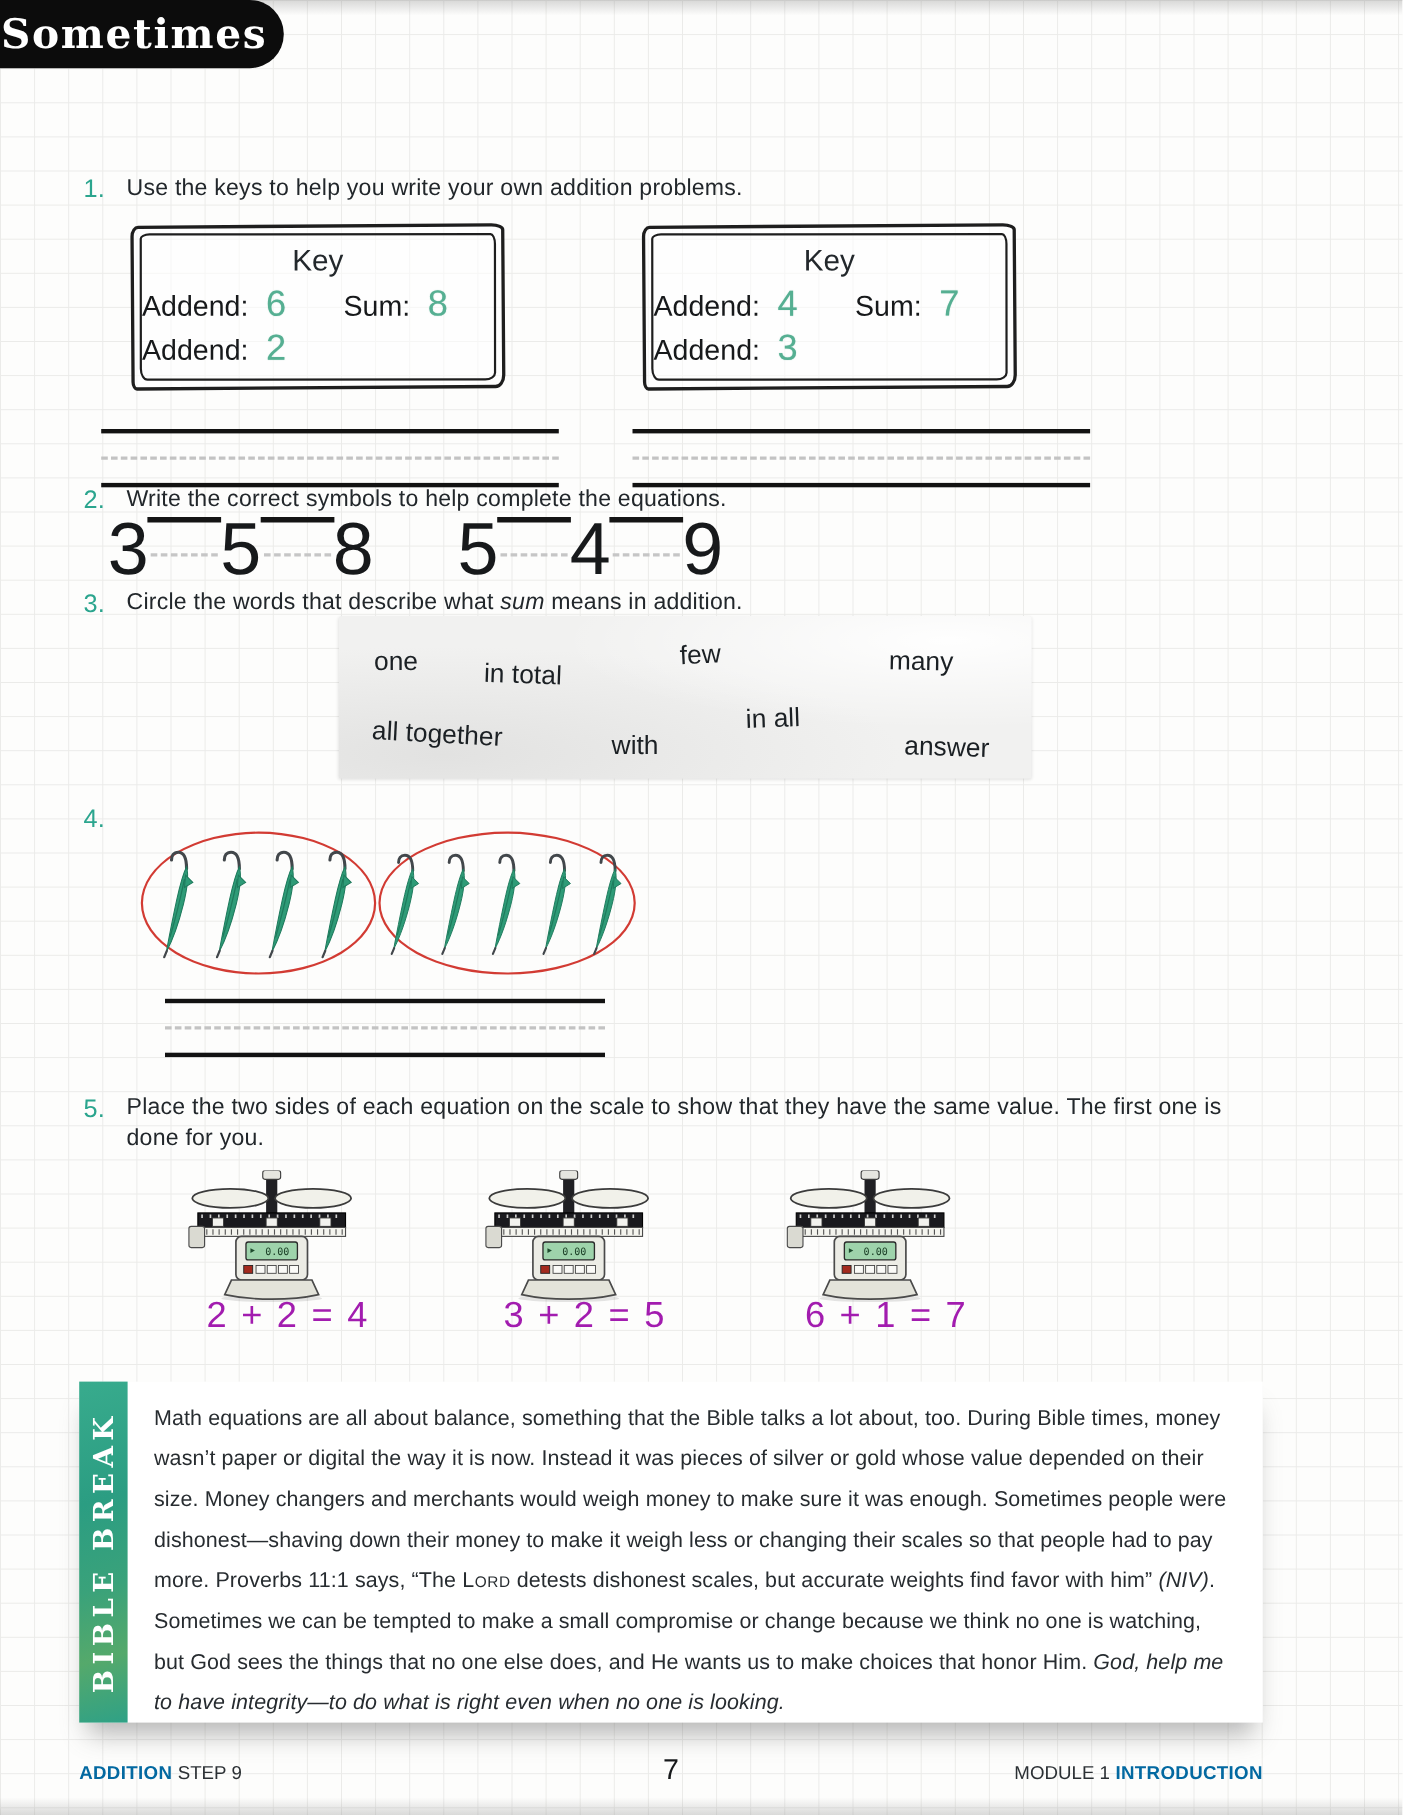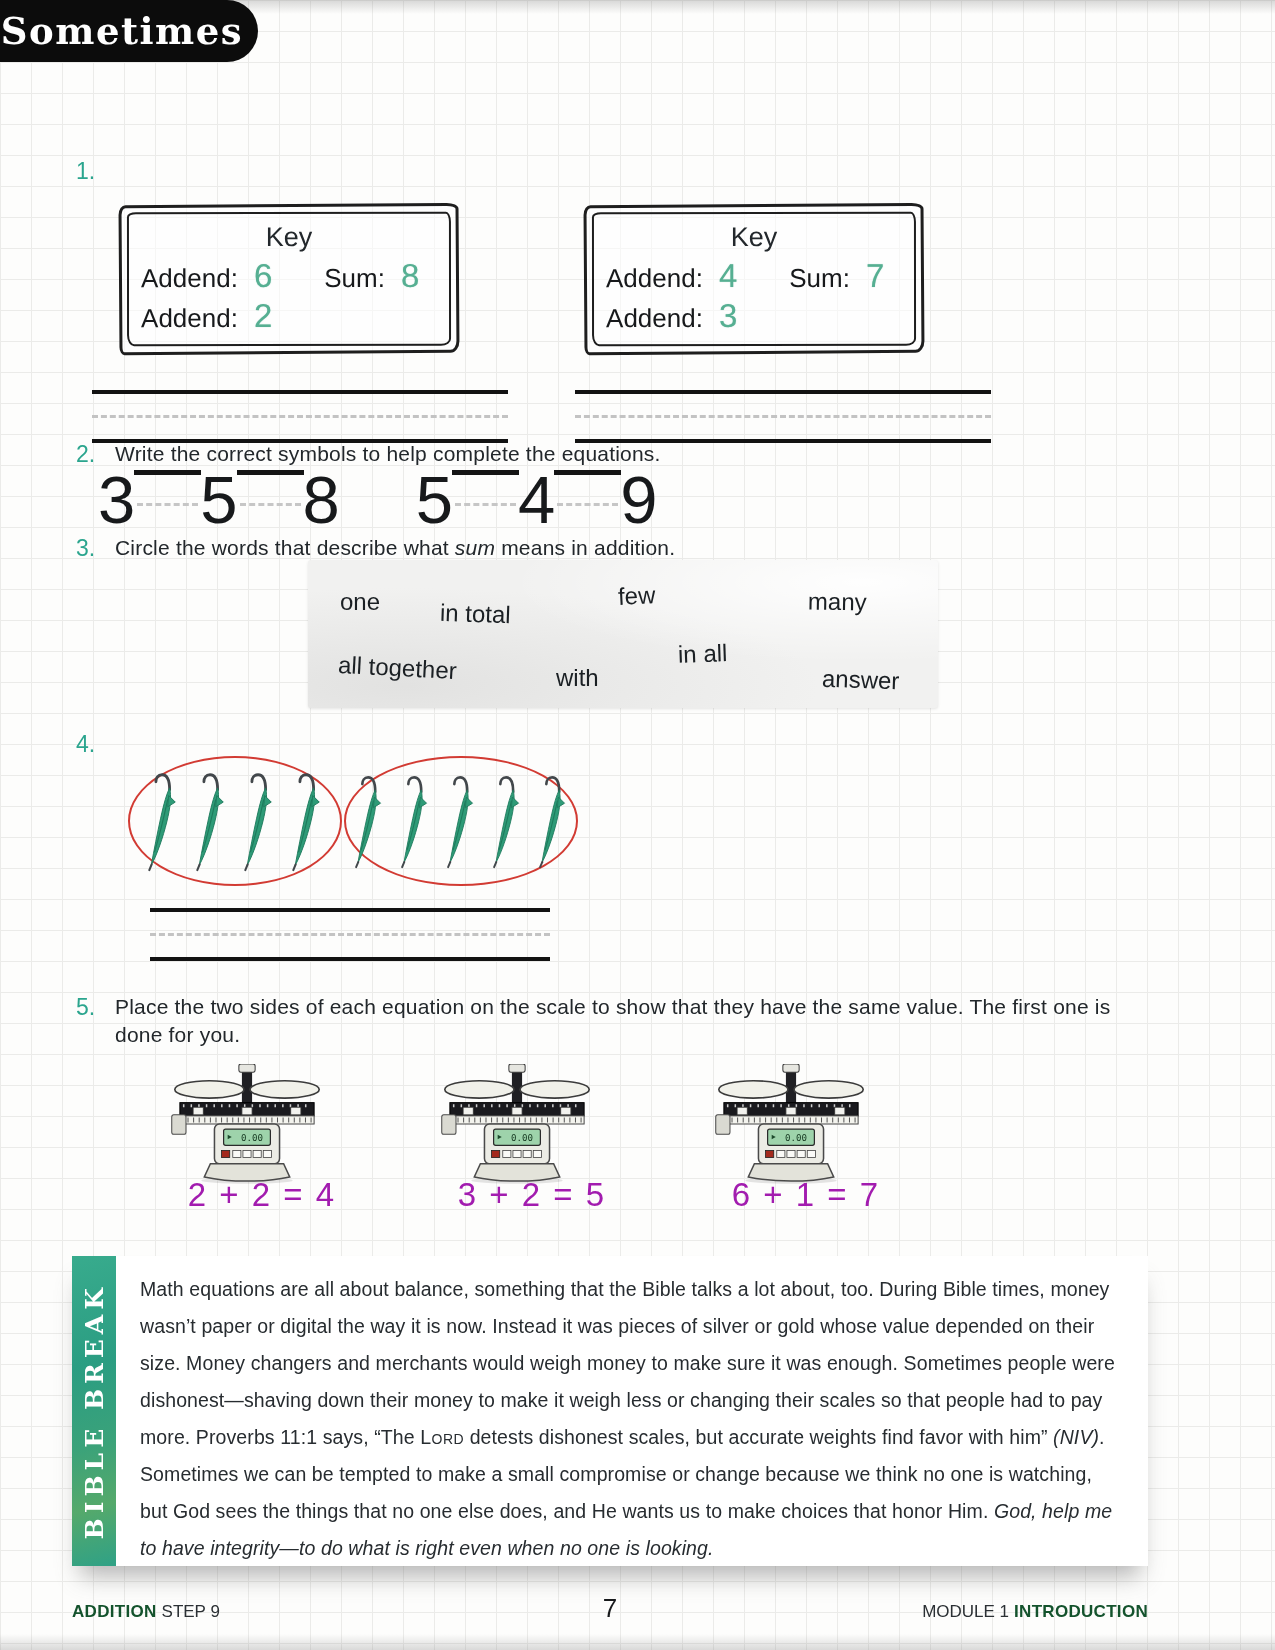--- a/index.html
+++ b/index.html
@@ -44,21 +44,21 @@
     border:3px solid #1e1e1e; border-radius:7px 12px 9px 5px / 10px 6px 12px 8px;
     padding:5px; transform:rotate(-.4deg); background:rgba(255,255,255,.55);
   }
   .key-box-inner {
     width:100%; height:100%;
     border:2px solid #1e1e1e; border-radius:9px 5px 10px 7px / 5px 10px 7px 11px;
     transform:rotate(.35deg);
     padding-top:8px;
   }
   .key-title { text-align:center; font-size:27px; margin-bottom:4px; }
-  .key-row { display:flex; align-items:baseline; font-size:26px; margin-top:2px;margin-left:12px; }
+  .key-row { display:flex; align-items:baseline; font-size:26px; margin-top:2px; }
   .key-label { color:#17191b; }
   .key-num { color:#56AF92; font-size:33px; margin-left:16px; text-shadow:0 0 1px rgba(86,175,146,.55); }
   .key-sum-label { margin-left:52px; }
 
   
   .write-lines { position:absolute; }
   .write-lines .ln-solid { border-top:4px solid #121212; }
   .write-lines .ln-dash  { border-top:3px dashed #c3c3c3; margin-top:21px; }
   .write-lines .ln-solid.second { margin-top:21px; }
 
@@ -119,34 +119,35 @@
     font-size:19.5px; line-height:37px; color:#272c30; letter-spacing:.1px;
   }
   .bible-text .smallcaps { font-variant:small-caps; letter-spacing:.5px; }
   .bible-text .it { font-style:italic; }
 
   
   .footer { position:absolute; left:72px; right:127px; top:1592px; height:30px; font-size:17px; }
   .footer .f-left { position:absolute; left:0; bottom:0; }
   .footer .f-center { position:absolute; left:0; right:0; text-align:center; bottom:-2px; font-size:26px; color:#17191b; }
   .footer .f-right { position:absolute; right:0; bottom:0; }
-  .f-accent { color:#14532d; font-weight:bold; letter-spacing:.3px; }
+  .f-accent { color:#0369a1; font-weight:bold; letter-spacing:.3px; }
   .f-plain { color:#2b3034; margin:0 5px; }
 </style>
 </head>
 <body>
 
 <div class="page-top-edge"></div>
 
 <div class="practice-badge">
   <span>Sometimes</span>
 </div>
 
 <div class="q-row" style="top:157px; width:980px;">
   <span class="q-num">1.</span>
+  <span class="q-text">Use the keys to help you write your own addition problems.</span>
 </div>
 
 <div class="key-box" style="left:119px;">
   <div class="key-box-inner">
     <div class="key-title">Key</div>
     <div class="key-row">
       <span class="key-label">Addend:</span>
       <span class="key-num">6</span>
       <span class="key-label key-sum-label">Sum:</span>
       <span class="key-num">8</span>

